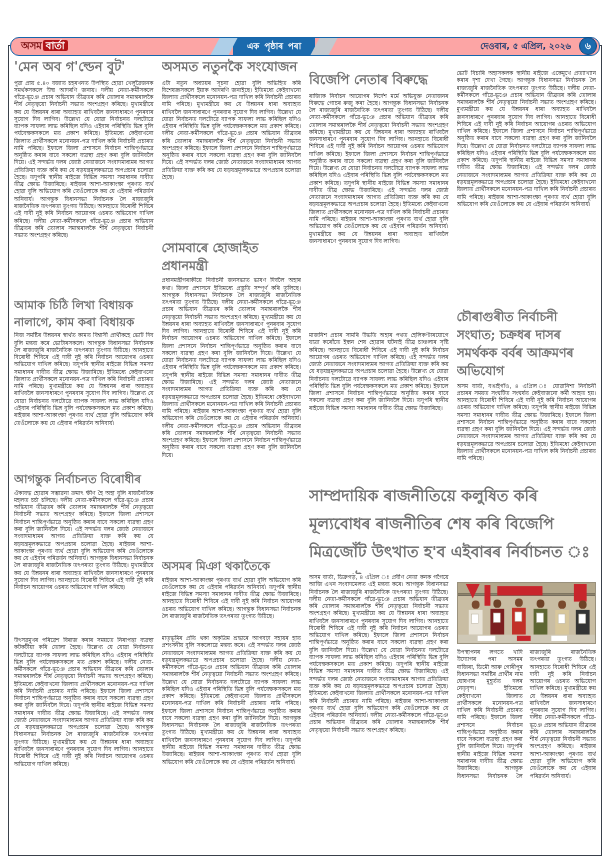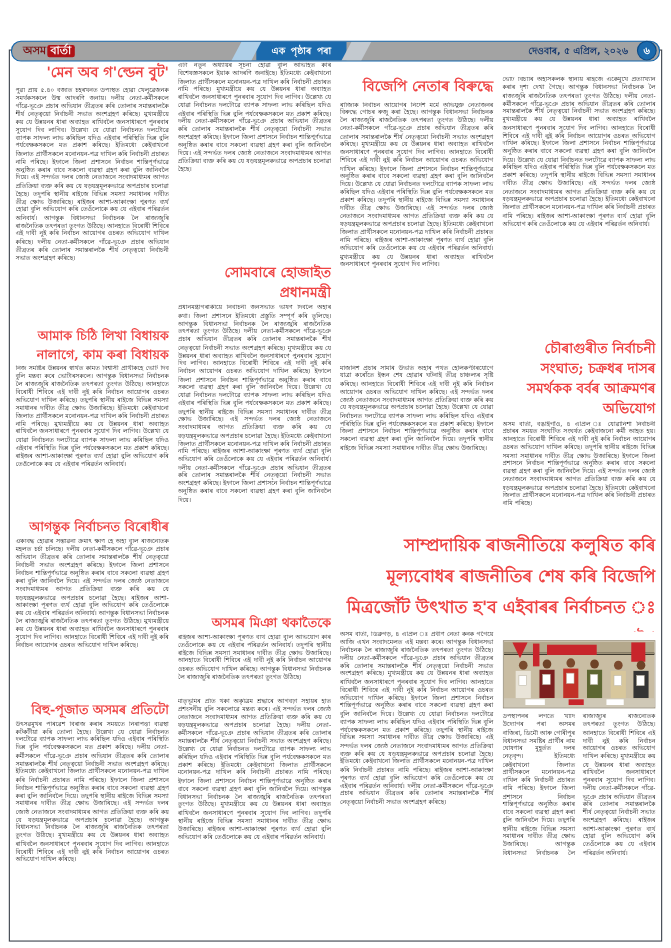--- a/index.html
+++ b/index.html
@@ -3,42 +3,42 @@
 <meta charset="utf-8">
 <style>
   html,body{margin:0;padding:0;background:#e8e8e8;}
   #page{position:relative;width:610px;height:862px;background:#ffffff;margin:0 auto;
         font-family:"DejaVu Sans",sans-serif;overflow:hidden;}
   
   #frame{position:absolute;left:8px;right:8px;top:45px;bottom:6px;
          border:1px solid #39404a;pointer-events:none;}
   
   #pill{position:absolute;left:10px;right:10px;top:37px;height:17px;
-        border:1.5px solid #1566ab;border-radius:9px;background:#a3a3a3;
+        border:1.5px solid #1566ab;border-radius:9px;background:#fca5a5;
         display:flex;align-items:center;overflow:hidden;z-index:5;}
   .logo{padding-left:10px;font-weight:bold;font-size:10px;color:#7b1113;white-space:nowrap;}
   .logo-barta{color:#ffffff;background:#b01216;padding:0 3px;border-radius:2px;margin-left:1px;}
   .slant{width:18px;height:100%;}
   .slant-l{background:#aecfe8;transform:skewX(-28deg);margin-left:auto;}
   .slant-r{background:#c3c9cf;transform:skewX(-28deg);margin-right:auto;}
   .center-box{background:#1b6aad;color:#fff;font-size:8.5px;font-weight:bold;
               padding:0 14px;height:100%;display:flex;align-items:center;white-space:nowrap;font-family:Liberation Mono, monospace;}
   .date{font-size:8.5px;font-weight:bold;color:#16396f;padding-right:28px;white-space:nowrap;text-align:center;}
   #pagenum{position:absolute;right:13px;top:37px;width:16px;height:16px;border-radius:50%;
            background:#1b6aad;border:1px solid #0d4b85;color:#fff;font-size:9px;font-weight:bold;
            display:flex;align-items:center;justify-content:center;z-index:6;}
   
   #cols{position:absolute;left:14px;right:14px;top:57px;bottom:11px;
         display:grid;grid-template-columns:repeat(4,1fr);column-gap:8px;}
   .col{display:flex;flex-direction:column;overflow:hidden;}
   .wrap34{grid-column:3/5;display:flex;flex-direction:column;overflow:hidden;margin-top:13px;}
   .tworow{display:grid;grid-template-columns:1fr 1fr;column-gap:8px;overflow:hidden;}
   .story{display:flex;flex-direction:column;overflow:hidden;flex:none;}
-  .headline{font-family:"DejaVu Serif",serif;font-weight:700;text-align:right;
-            color:#ef4444;flex:none;}
+  .headline{font-family:"DejaVu Serif",serif;font-weight:700;text-align:left;
+            color:#737373;flex:none;}
   .h1{font-size:13px;line-height:1.5;margin-bottom:3px;}
   .h2{font-size:11.5px;line-height:1.45;margin-bottom:2px;}
   .h2b{font-size:12.5px;line-height:1.45;margin-bottom:2px;}
   .h3{font-size:14px;line-height:1.55;margin-bottom:2px;}
   .hc{font-size:15.5px;line-height:1.8;padding-top:4px;}
   .body-text{flex:1;font-size:5.6px;line-height:1.3;text-align:justify;
              overflow:hidden;color:#161616;word-break:break-word;}
   .center-head{height:92px;overflow:hidden;flex:none;}
   .photo-box{margin-top:8px;height:60px;flex:none;border:1px solid #9a917d;overflow:hidden;}
   .photo-box svg{display:block;width:100%;height:100%;}
@@ -72,27 +72,27 @@
       </div>
       <div class="story" style="height:174px">
         <div class="headline h2">আমাক চিঠি লিখা বিধায়ক নালাগে, কাম কৰা বিধায়ক</div>
         <div class="body-text">নিজ সমষ্টিৰ উন্নয়নৰ স্বাৰ্থত কামত বিশ্বাসী প্ৰাৰ্থীকহে ভোট দিব বুলি মন্তব্য কৰে ভোটাৰসকলে। আগন্তুক বিধানসভা নিৰ্বাচনক লৈ ৰাজ্যজুৰি ৰাজনৈতিক তৎপৰতা তুংগত উঠিছে। আনহাতে বিৰোধী শিবিৰে এই দাবী নুই কৰি নিৰ্বাচন আয়োগৰ ওচৰত অভিযোগ দাখিল কৰিছে। তদুপৰি স্থানীয় ৰাইজে বিভিন্ন সমস্যা সমাধানৰ দাবীত তীব্ৰ ক্ষোভ উজাৰিছে। ইতিমধ্যে কেইবাখনো জিলাত প্ৰাৰ্থীসকলে মনোনয়ন-পত্ৰ দাখিল কৰি নিৰ্বাচনী প্ৰচাৰত নামি পৰিছে। মুখ্যমন্ত্ৰীয়ে কয় যে উন্নয়নৰ ধাৰা অব্যাহত ৰাখিবলৈ জনসাধাৰণে পুনৰবাৰ সুযোগ দিব লাগিব। উল্লেখ্য যে যোৱা নিৰ্বাচনত দলটোৱে ব্যাপক সাফল্য লাভ কৰিছিল যদিও এইবাৰ পৰিস্থিতি ভিন্ন বুলি পৰ্যবেক্ষকসকলে মত প্ৰকাশ কৰিছে। ৰাইজৰ আশা-আকাংক্ষা পূৰণত ব্যৰ্থ হোৱা বুলি অভিযোগ কৰি তেওঁলোকে কয় যে এইবাৰ পৰিৱৰ্তন অনিবাৰ্য।</div>
       </div>
       <div class="story" style="height:166px">
         <div class="headline h2">আগন্তুক নিৰ্বাচনত বিৰোধীৰ</div>
         <div class="body-text">ঐক্যবদ্ধ হোৱাৰ সম্ভাৱনা ক্ৰমাৎ ক্ষীণ হৈ অহা বুলি ৰাজনৈতিক মহলত চৰ্চা চলিছে। দলীয় নেতা-কৰ্মীসকলে গাঁৱে-ভূঞে প্ৰচাৰ অভিযান তীব্ৰতৰ কৰি তোলাৰ সমান্তৰালকৈ শীৰ্ষ নেতৃত্বয়ো নিৰ্বাচনী সভাত অংশগ্ৰহণ কৰিছে। ইফালে জিলা প্ৰশাসনে নিৰ্বাচন শান্তিপূৰ্ণভাৱে অনুষ্ঠিত কৰাৰ বাবে সকলো ব্যৱস্থা গ্ৰহণ কৰা বুলি জানিবলৈ দিয়ে। এই সন্দৰ্ভত দলৰ জ্যেষ্ঠ নেতাজনে সংবাদমাধ্যমৰ আগত প্ৰতিক্ৰিয়া ব্যক্ত কৰি কয় যে ষড়যন্ত্ৰমূলকভাৱে অপপ্ৰচাৰ চলোৱা হৈছে। ৰাইজৰ আশা-আকাংক্ষা পূৰণত ব্যৰ্থ হোৱা বুলি অভিযোগ কৰি তেওঁলোকে কয় যে এইবাৰ পৰিৱৰ্তন অনিবাৰ্য। আগন্তুক বিধানসভা নিৰ্বাচনক লৈ ৰাজ্যজুৰি ৰাজনৈতিক তৎপৰতা তুংগত উঠিছে। মুখ্যমন্ত্ৰীয়ে কয় যে উন্নয়নৰ ধাৰা অব্যাহত ৰাখিবলৈ জনসাধাৰণে পুনৰবাৰ সুযোগ দিব লাগিব। আনহাতে বিৰোধী শিবিৰে এই দাবী নুই কৰি নিৰ্বাচন আয়োগৰ ওচৰত অভিযোগ দাখিল কৰিছে।</div>
       </div>
       <div class="story" style="flex:1">
-        <div class="headline h2">বিহু-পূজাত অসমৰ প্ৰতিটো</div>
         <div class="body-text">উৎসৱমুখৰ পৰিৱেশ বিৰাজ কৰাৰ সময়তে নিৰাপত্তা ব্যৱস্থা কটকটীয়া কৰি তোলা হৈছে। উল্লেখ্য যে যোৱা নিৰ্বাচনত দলটোৱে ব্যাপক সাফল্য লাভ কৰিছিল যদিও এইবাৰ পৰিস্থিতি ভিন্ন বুলি পৰ্যবেক্ষকসকলে মত প্ৰকাশ কৰিছে। দলীয় নেতা-কৰ্মীসকলে গাঁৱে-ভূঞে প্ৰচাৰ অভিযান তীব্ৰতৰ কৰি তোলাৰ সমান্তৰালকৈ শীৰ্ষ নেতৃত্বয়ো নিৰ্বাচনী সভাত অংশগ্ৰহণ কৰিছে। ইতিমধ্যে কেইবাখনো জিলাত প্ৰাৰ্থীসকলে মনোনয়ন-পত্ৰ দাখিল কৰি নিৰ্বাচনী প্ৰচাৰত নামি পৰিছে। ইফালে জিলা প্ৰশাসনে নিৰ্বাচন শান্তিপূৰ্ণভাৱে অনুষ্ঠিত কৰাৰ বাবে সকলো ব্যৱস্থা গ্ৰহণ কৰা বুলি জানিবলৈ দিয়ে। তদুপৰি স্থানীয় ৰাইজে বিভিন্ন সমস্যা সমাধানৰ দাবীত তীব্ৰ ক্ষোভ উজাৰিছে। এই সন্দৰ্ভত দলৰ জ্যেষ্ঠ নেতাজনে সংবাদমাধ্যমৰ আগত প্ৰতিক্ৰিয়া ব্যক্ত কৰি কয় যে ষড়যন্ত্ৰমূলকভাৱে অপপ্ৰচাৰ চলোৱা হৈছে। আগন্তুক বিধানসভা নিৰ্বাচনক লৈ ৰাজ্যজুৰি ৰাজনৈতিক তৎপৰতা তুংগত উঠিছে। মুখ্যমন্ত্ৰীয়ে কয় যে উন্নয়নৰ ধাৰা অব্যাহত ৰাখিবলৈ জনসাধাৰণে পুনৰবাৰ সুযোগ দিব লাগিব। আনহাতে বিৰোধী শিবিৰে এই দাবী নুই কৰি নিৰ্বাচন আয়োগৰ ওচৰত অভিযোগ দাখিল কৰিছে।</div>
       </div>
     </div>
 
     <div class="col">
       <div class="story" style="height:182px">
+        <div class="headline h1">অসমত নতুনকৈ সংযোজন</div>
         <div class="body-text">এটা নতুন অধ্যায়ৰ সূচনা হোৱা বুলি অভিহিত কৰি বিশেষজ্ঞসকলে ইয়াক আদৰণি জনাইছে। ইতিমধ্যে কেইবাখনো জিলাত প্ৰাৰ্থীসকলে মনোনয়ন-পত্ৰ দাখিল কৰি নিৰ্বাচনী প্ৰচাৰত নামি পৰিছে। মুখ্যমন্ত্ৰীয়ে কয় যে উন্নয়নৰ ধাৰা অব্যাহত ৰাখিবলৈ জনসাধাৰণে পুনৰবাৰ সুযোগ দিব লাগিব। উল্লেখ্য যে যোৱা নিৰ্বাচনত দলটোৱে ব্যাপক সাফল্য লাভ কৰিছিল যদিও এইবাৰ পৰিস্থিতি ভিন্ন বুলি পৰ্যবেক্ষকসকলে মত প্ৰকাশ কৰিছে। দলীয় নেতা-কৰ্মীসকলে গাঁৱে-ভূঞে প্ৰচাৰ অভিযান তীব্ৰতৰ কৰি তোলাৰ সমান্তৰালকৈ শীৰ্ষ নেতৃত্বয়ো নিৰ্বাচনী সভাত অংশগ্ৰহণ কৰিছে। ইফালে জিলা প্ৰশাসনে নিৰ্বাচন শান্তিপূৰ্ণভাৱে অনুষ্ঠিত কৰাৰ বাবে সকলো ব্যৱস্থা গ্ৰহণ কৰা বুলি জানিবলৈ দিয়ে। এই সন্দৰ্ভত দলৰ জ্যেষ্ঠ নেতাজনে সংবাদমাধ্যমৰ আগত প্ৰতিক্ৰিয়া ব্যক্ত কৰি কয় যে ষড়যন্ত্ৰমূলকভাৱে অপপ্ৰচাৰ চলোৱা হৈছে।</div>
       </div>
       <div class="story" style="height:319px">
         <div class="headline h2b">সোমবাৰে হোজাইত প্ৰধানমন্ত্ৰী</div>
         <div class="body-text">প্ৰধানমন্ত্ৰীগৰাকীয়ে নিৰ্বাচনী জনসভাত ভাষণ দিবলৈ অহাৰ কথা। জিলা প্ৰশাসনে ইতিমধ্যে প্ৰস্তুতি সম্পূৰ্ণ কৰি তুলিছে। আগন্তুক বিধানসভা নিৰ্বাচনক লৈ ৰাজ্যজুৰি ৰাজনৈতিক তৎপৰতা তুংগত উঠিছে। দলীয় নেতা-কৰ্মীসকলে গাঁৱে-ভূঞে প্ৰচাৰ অভিযান তীব্ৰতৰ কৰি তোলাৰ সমান্তৰালকৈ শীৰ্ষ নেতৃত্বয়ো নিৰ্বাচনী সভাত অংশগ্ৰহণ কৰিছে। মুখ্যমন্ত্ৰীয়ে কয় যে উন্নয়নৰ ধাৰা অব্যাহত ৰাখিবলৈ জনসাধাৰণে পুনৰবাৰ সুযোগ দিব লাগিব। আনহাতে বিৰোধী শিবিৰে এই দাবী নুই কৰি নিৰ্বাচন আয়োগৰ ওচৰত অভিযোগ দাখিল কৰিছে। ইফালে জিলা প্ৰশাসনে নিৰ্বাচন শান্তিপূৰ্ণভাৱে অনুষ্ঠিত কৰাৰ বাবে সকলো ব্যৱস্থা গ্ৰহণ কৰা বুলি জানিবলৈ দিয়ে। উল্লেখ্য যে যোৱা নিৰ্বাচনত দলটোৱে ব্যাপক সাফল্য লাভ কৰিছিল যদিও এইবাৰ পৰিস্থিতি ভিন্ন বুলি পৰ্যবেক্ষকসকলে মত প্ৰকাশ কৰিছে। তদুপৰি স্থানীয় ৰাইজে বিভিন্ন সমস্যা সমাধানৰ দাবীত তীব্ৰ ক্ষোভ উজাৰিছে। এই সন্দৰ্ভত দলৰ জ্যেষ্ঠ নেতাজনে সংবাদমাধ্যমৰ আগত প্ৰতিক্ৰিয়া ব্যক্ত কৰি কয় যে ষড়যন্ত্ৰমূলকভাৱে অপপ্ৰচাৰ চলোৱা হৈছে। ইতিমধ্যে কেইবাখনো জিলাত প্ৰাৰ্থীসকলে মনোনয়ন-পত্ৰ দাখিল কৰি নিৰ্বাচনী প্ৰচাৰত নামি পৰিছে। ৰাইজৰ আশা-আকাংক্ষা পূৰণত ব্যৰ্থ হোৱা বুলি অভিযোগ কৰি তেওঁলোকে কয় যে এইবাৰ পৰিৱৰ্তন অনিবাৰ্য। দলীয় নেতা-কৰ্মীসকলে গাঁৱে-ভূঞে প্ৰচাৰ অভিযান তীব্ৰতৰ কৰি তোলাৰ সমান্তৰালকৈ শীৰ্ষ নেতৃত্বয়ো নিৰ্বাচনী সভাত অংশগ্ৰহণ কৰিছে। ইফালে জিলা প্ৰশাসনে নিৰ্বাচন শান্তিপূৰ্ণভাৱে অনুষ্ঠিত কৰাৰ বাবে সকলো ব্যৱস্থা গ্ৰহণ কৰা বুলি জানিবলৈ দিয়ে।</div>
       </div>
       <div class="story" style="height:77px">
         <div class="headline h2">অসমৰ মিঞা থকাতৈকে</div>
         <div class="body-text">ৰাইজৰ আশা-আকাংক্ষা পূৰণত ব্যৰ্থ হোৱা বুলি অভিযোগ কৰি তেওঁলোকে কয় যে এইবাৰ পৰিৱৰ্তন অনিবাৰ্য। তদুপৰি স্থানীয় ৰাইজে বিভিন্ন সমস্যা সমাধানৰ দাবীত তীব্ৰ ক্ষোভ উজাৰিছে। আনহাতে বিৰোধী শিবিৰে এই দাবী নুই কৰি নিৰ্বাচন আয়োগৰ ওচৰত অভিযোগ দাখিল কৰিছে। আগন্তুক বিধানসভা নিৰ্বাচনক লৈ ৰাজ্যজুৰি ৰাজনৈতিক তৎপৰতা তুংগত উঠিছে।</div>
       </div>

